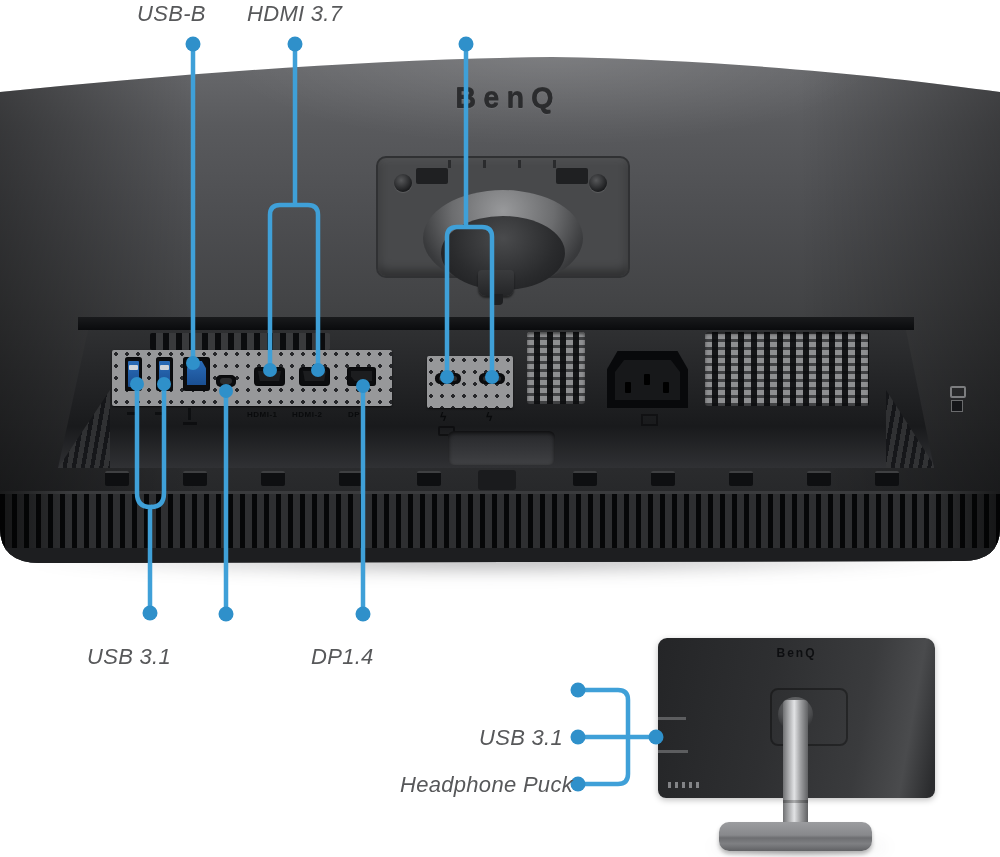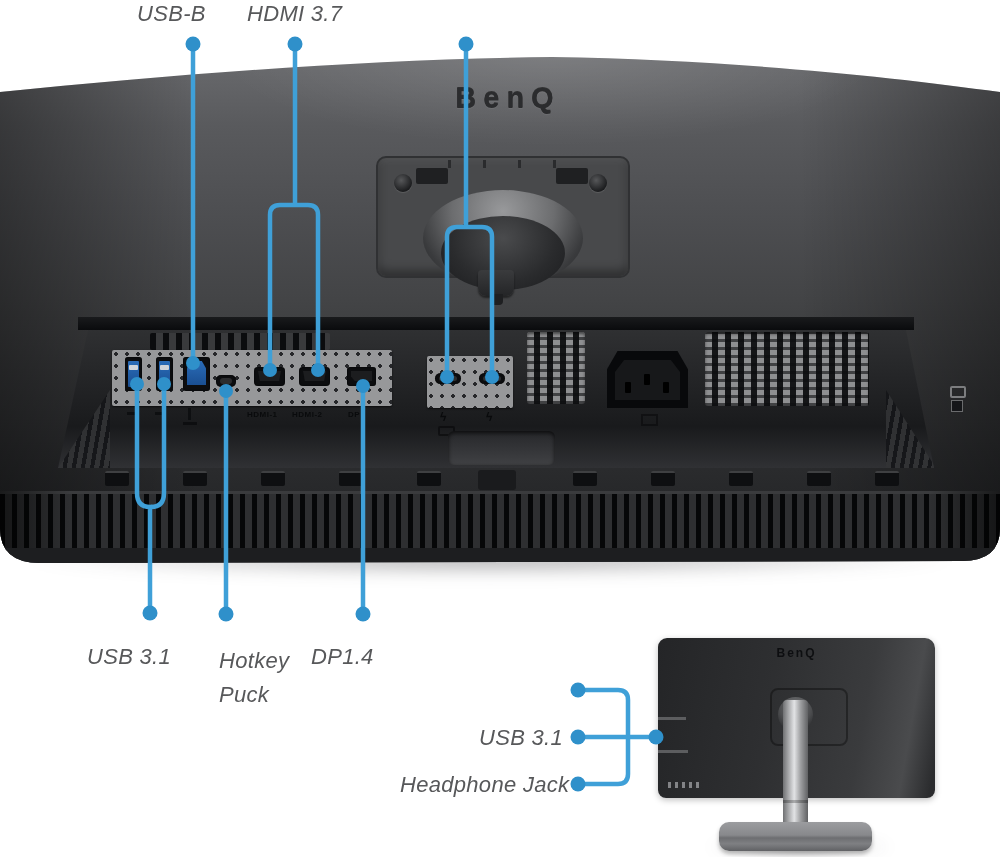--- a/index.html
+++ b/index.html
@@ -275,19 +275,18 @@
       <circle class="co-dot" cx="578" cy="737" r="7.5" fill="#2F90CA"></circle>
       <circle class="co-dot" cx="578" cy="784" r="7.5" fill="#2F90CA"></circle>
       <circle class="co-dot" cx="656" cy="737" r="7.5" fill="#2F90CA"></circle>
     </g>
   </svg>
 
   <div class="lbl" style="left:137px;top:1px;">USB-B</div>
   <div class="lbl" style="left:247px;top:1px;">HDMI 3.7</div>
 
   <div class="lbl" style="left:87px;top:644px;">USB 3.1</div>
-  <div class="lbl lbl-wrap" style="left:219px;top:644px;">Hotkey Puck</div>
   <div class="lbl" style="left:311px;top:644px;">DP1.4</div>
 
   <div class="lbl lbl-r" style="top:725px;">USB 3.1</div>
-  <div class="lbl lbl-r" style="top:772px;">Headphone Jack</div>
+  <div class="lbl lbl-r" style="top:772px;">Headphone Puck</div>
 
 </div>
 
 </body></html>

